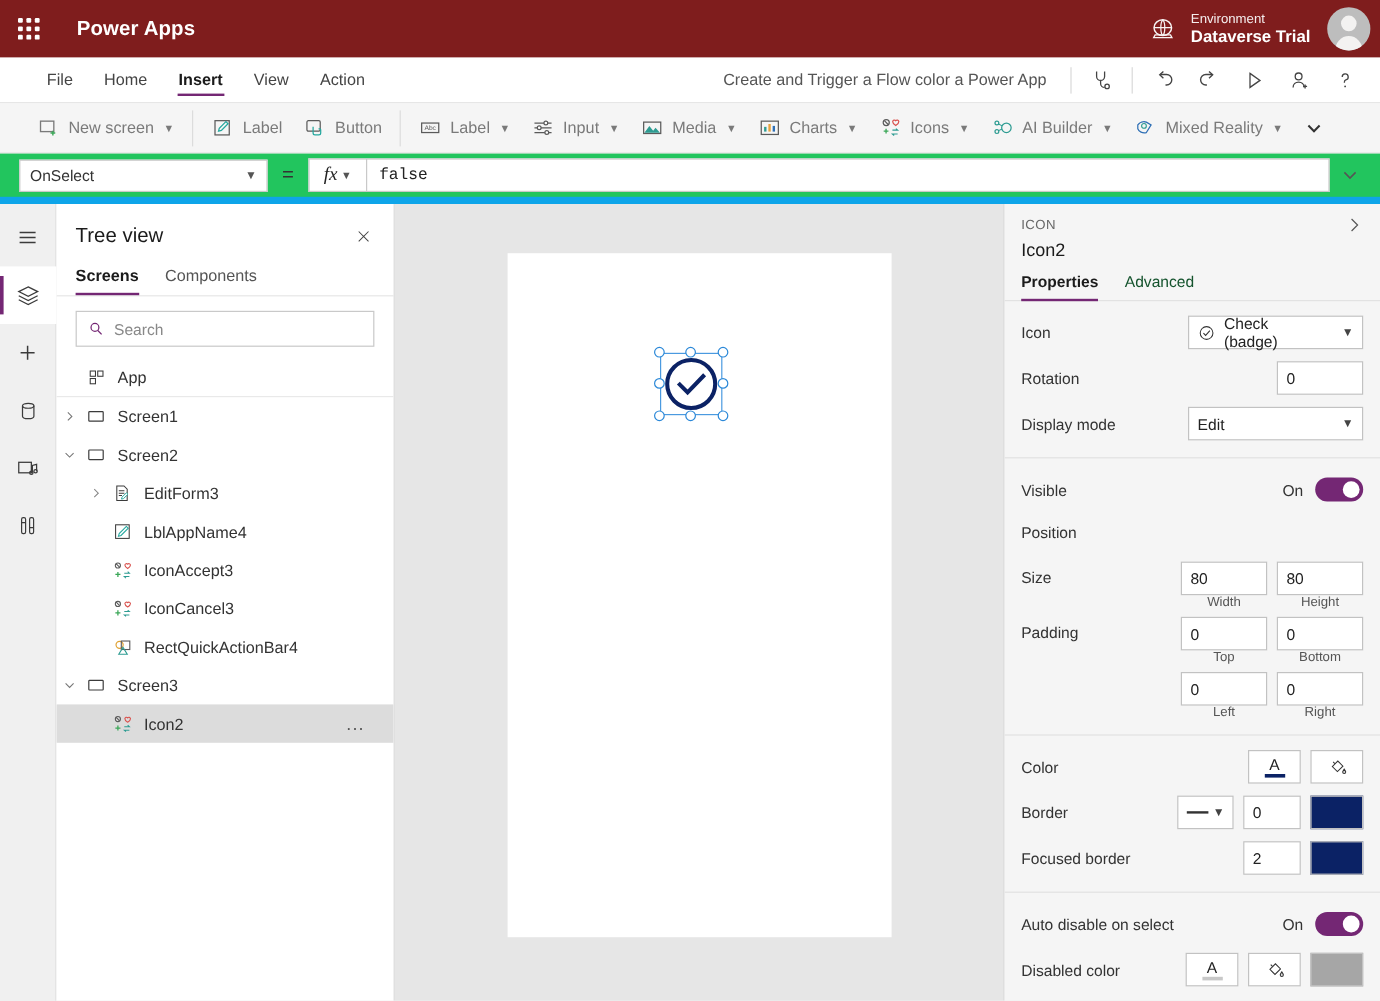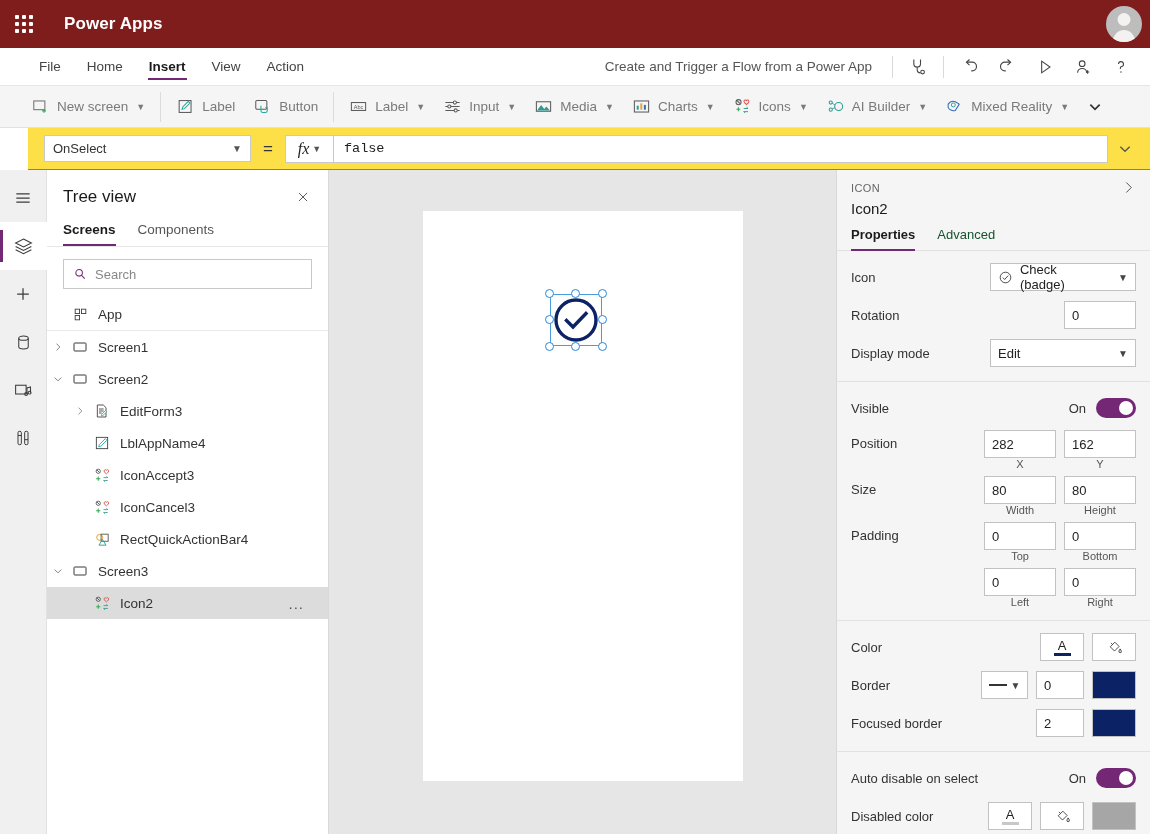--- a/index.html
+++ b/index.html
@@ -65,22 +65,22 @@
   .rsep { width: 1px; height: 30px; background: #dcdcdc; }
   .rbtn {
     display: flex; align-items: center; gap: 7px; height: 30px; padding: 0 9px;
     font-size: 13.5px; color: #7a7a7a; cursor: pointer; white-space: nowrap;
   }
   .rbtn .chev { font-size: 9px; color: #7a7a7a; margin-left: 1px; }
   .rglyph { width: 19px; height: 19px; display: block; flex: 0 0 19px; }
 
   
   .fxbar {
-    height: 42px; flex: 0 0 42px; background: #fde047; display: flex; align-items: center;
-    padding: 0 8px 0 16px; border-bottom: 1px solid #0ea5e9; margin-left: 28px;
+    height: 42px; flex: 0 0 42px; background: #22c55e; display: flex; align-items: center;
+    padding: 0 8px 0 16px; border-bottom: 6px solid #0ea5e9;
   }
   .propsel {
     width: 207px; height: 27px; border: 1px solid #c9c9c9; background: #fff;
     display: flex; align-items: center; padding: 0 8px; font-size: 13px; color: #333; cursor: pointer;
   }
   .propsel .chev { margin-left: auto; font-size: 10px; color: #555; }
   .eq { font-size: 17px; color: #333; padding: 0 12px; }
   .fxbtn {
     width: 48px; height: 28px; border: 1px solid #c9c9c9; border-right: none; background: #fff;
     display: flex; align-items: center; justify-content: center; gap: 3px; cursor: pointer;
@@ -227,34 +227,45 @@
           <i></i>
           <i></i>
           <i></i>
           <i></i>
           <i></i>
           <i></i>
         </div>
     </div>
     <div class="brand">Power Apps</div>
     <div class="topright">
+      <div class="env">
+        <svg class="env-icon" viewBox="0 0 24 24">
+          <ellipse cx="12" cy="11" rx="8" ry="7.2" fill="none" stroke="#fff" stroke-width="1.3"></ellipse>
+          <path d="M4 11h16M12 4c2.4 2.1 2.4 11.9 0 14M12 4c-2.4 2.1-2.4 11.9 0 14" fill="none" stroke="#fff" stroke-width="1.1"></path>
+          <path d="M5 17.5h14l1.3 2.5H3.7z" fill="none" stroke="#fff" stroke-width="1.2"></path>
+        </svg>
+        <div class="env-text">
+          <div class="env-label">Environment</div>
+          <div class="env-name">Dataverse Trial</div>
+        </div>
+      </div>
       <div class="avatar"></div>
     </div>
   </div>
 
   <div class="menubar">
     <div class="menus">
       <div class="menu-item">File</div>
       <div class="menu-item">Home</div>
       <div class="menu-item active">Insert</div>
       <div class="menu-item">View</div>
       <div class="menu-item">Action</div>
     </div>
     <div class="menu-right">
-      <div class="flowname">Create and Trigger a Flow from a Power App</div>
+      <div class="flowname">Create and Trigger a Flow color a Power App</div>
       <div class="vsep"></div>
       <div class="ibtn">
         <svg width="20" height="20" viewBox="0 0 24 24" fill="none" stroke="#444" stroke-width="1.3">
           <path d="M7 3v5a4 4 0 0 0 8 0V3"></path>
             <path d="M11 12v3a4 4 0 0 0 4 4"></path>
           <circle cx="17.5" cy="18" r="2.2"></circle>
         </svg>
       </div>
       <div class="vsep"></div>
       <div class="ibtn">
@@ -678,30 +689,20 @@
 
       <div class="psection">
         <div class="prow">
           <div class="plabel">Visible</div>
           <div class="onlbl">On</div>
           <div class="toggle"></div>
         </div>
 
         <div class="prow" style="align-items:flex-start">
           <div class="plabel" style="padding-top:6px">Position</div>
-          <div class="grid2">
-            <div class="pinput">
-              <span>282</span>
-            </div>
-            <div class="pinput">
-              <span>162</span>
-            </div>
-            <div class="subcap">X</div>
-            <div class="subcap">Y</div>
-          </div>
         </div>
 
         <div class="prow" style="align-items:flex-start">
           <div class="plabel" style="padding-top:6px">Size</div>
           <div class="grid2">
             <div class="pinput">
               <span>80</span>
             </div>
             <div class="pinput">
               <span>80</span>

